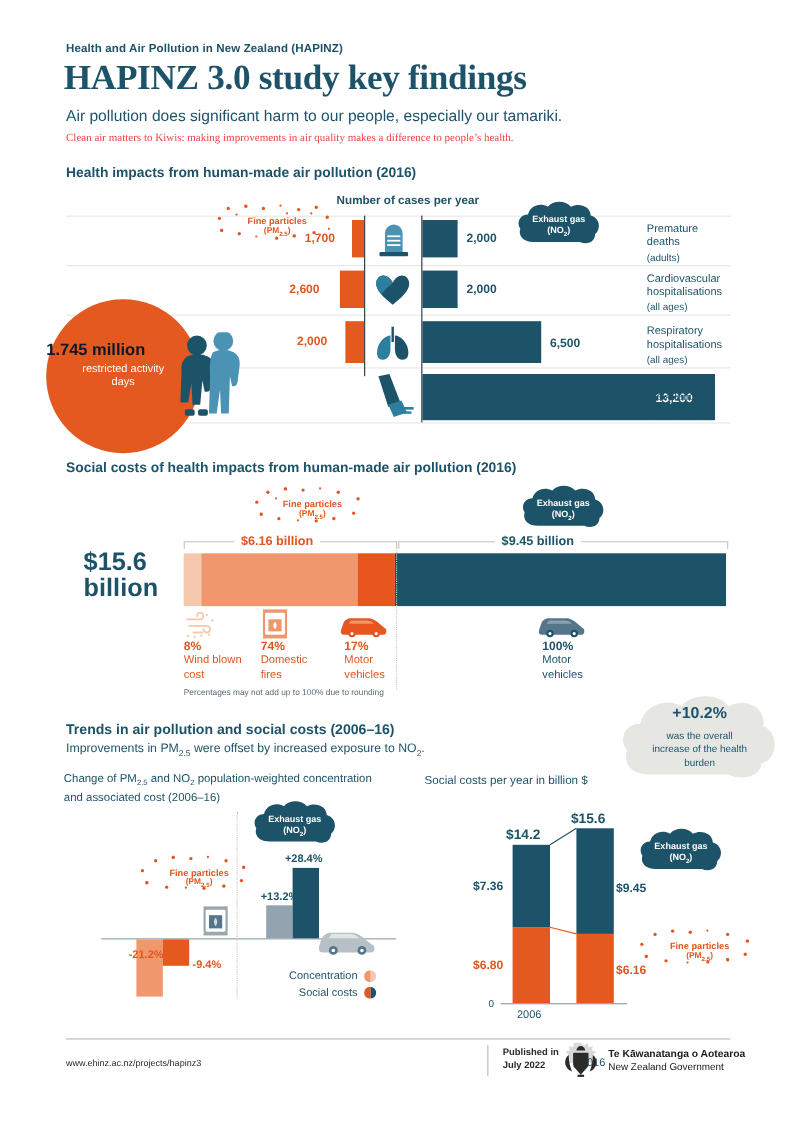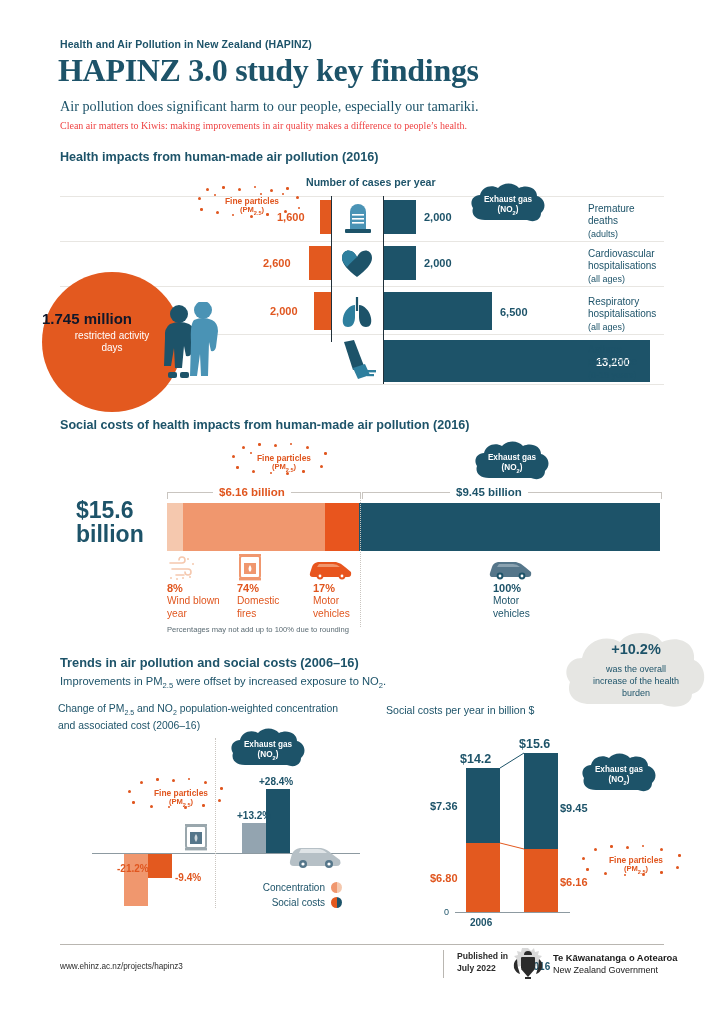--- a/index.html
+++ b/index.html
@@ -7,21 +7,21 @@
     width:724px;height:1024px;position:relative;overflow:hidden;
     font-family:"Liberation Sans", sans-serif;
     color:#1d5369;
     -webkit-font-smoothing:antialiased;
   }
   .page{position:absolute;left:0;top:0;width:724px;height:1024px;}
 
   
   .eyebrow{position:absolute;left:60px;top:38px;font-size:10.5px;font-weight:bold;color:#1d5369;letter-spacing:.1px;}
   .h1{position:absolute;left:58px;top:52px;font-family:"Liberation Serif",serif;font-size:32px;font-weight:bold;color:#1d5369;letter-spacing:-.3px;}
-  .lede1{position:absolute;left:60px;top:98px;font-family:Liberation Serif, serif;font-size:14.2px;color:#1d5369;}
+  .lede1{position:absolute;left:60px;top:98px;font-family:Liberation Sans, sans-serif;font-size:14.2px;color:#1d5369;}
   .lede2{position:absolute;left:60px;top:120px;font-family:"Liberation Serif",serif;font-size:10px;color:#ef4444;}
 
   .sec-title{position:absolute;font-size:12.6px;font-weight:bold;color:#1d5369;}
   .sec-sub{position:absolute;font-size:11.2px;color:#1d5369;}
 
   
   .orange{color:#e0561f;}
   .teal{color:#1d5369;}
   .bar-o{position:absolute;background:#e3591f;}
   .bar-t{position:absolute;background:#1d5369;}
@@ -56,21 +56,21 @@
   .note{position:absolute;font-size:7.6px;color:#5b6b73;}
 
   .vdash{position:absolute;width:0;border-left:1px dotted #c9c5c0;}
 
   .legend{position:absolute;font-size:10px;color:#1d5369;}
   .legend .row{display:flex;align-items:center;justify-content:flex-end;gap:6px;height:15px;}
   .halfdot{width:11px;height:11px;border-radius:50%;overflow:hidden;position:relative;flex:0 0 auto;}
   .halfdot i{position:absolute;top:0;height:100%;width:50%;}
 
   .axisline{position:absolute;background:#8d9aa1;height:1px;}
-  .tick{position:absolute;font-size:9px;color:#1d5369;font-weight:bold;}
+  .tick{position:absolute;font-size:9px;color:#1d5369;font-weight:normal;}
 
   
   .footrule{position:absolute;left:60px;top:944px;width:604px;height:1px;background:#b9b6b1;}
   .foot-left{position:absolute;left:60px;top:950px;font-size:8.2px;line-height:11px;color:#2b2b2b;}
   .foot-div{position:absolute;left:443px;top:950px;width:1px;height:28px;background:#b9b6b1;}
   .foot-pub{position:absolute;left:457px;top:951px;font-size:8.6px;line-height:11.5px;color:#2b2b2b;font-weight:bold;}
   .foot-govt{position:absolute;left:553px;top:952px;font-size:9px;line-height:11.5px;color:#1a1a1a;}
   .foot-govt b{font-size:9.4px;}
 </style>
 </head>
@@ -140,21 +140,21 @@
     <g fill="#4a93b5">
       <circle cx="45" cy="8" r="9"></circle>
       <path d="M36 18 q9 -4 18 0 q6 3 6 11 l-2 16 q-1 5 -5 4 l-2 -9 l-1 34 l-7 0 l-1 -22 l-3 22 l-7 0 l1 -34 q-1 -18 3 -22 Z"></path>
     </g>
   </svg>
 
   <div class="axis" style="left:331px;top:196px;height:146px;"></div>
   <div class="axis" style="left:383px;top:196px;height:188px;"></div>
 
   <div class="bar-o" style="left:320px;right:auto;width:11px;top:200px;height:34px;"></div>
-  <div class="num orange" style="left:277px;top:211px;">1,600</div>
+  <div class="num orange" style="left:277px;top:211px;">1,700</div>
   <svg style="position:absolute;left:340px;top:200px;" width="36" height="34" viewBox="0 0 36 34">
     <path d="M10 30 V12 a8 8 0 0 1 16 0 V30 Z" fill="#4a93b5"></path>
     <rect x="5" y="29" width="26" height="4" rx="1" fill="#1d5369"></rect>
     <rect x="12" y="14" width="12" height="1.6" fill="#fff"></rect>
     <rect x="12" y="18" width="12" height="1.6" fill="#fff"></rect>
     <rect x="12" y="22" width="12" height="1.6" fill="#fff"></rect>
   </svg>
   <div class="bar-t" style="left:384px;width:32px;top:200px;height:34px;"></div>
   <div class="num teal" style="left:424px;top:211px;">2,000</div>
   <div class="cat" style="left:588px;top:203px;">
@@ -265,21 +265,21 @@
         <circle cx="9" cy="23" r="1"></circle>
         <circle cx="15" cy="22" r="1"></circle>
         <circle cx="22" cy="21" r="1"></circle>
         <circle cx="20" cy="3" r="1"></circle>
         <circle cx="25" cy="8" r="1"></circle>
       </g>
   </svg>
   <div class="pctblk orange" style="left:167px;top:582px;">
     <span class="p">8%</span>
     <span>Wind blown</span><br>
-    <span>year</span>
+    <span>cost</span>
   </div>
 
   <svg style="position:absolute;left:237px;top:553px;" width="26" height="30" viewBox="0 0 26 30">
     <rect x="3" y="3" width="20" height="22" rx="2" fill="none" stroke="#f0976e" stroke-width="2"></rect>
     <rect x="7" y="10" width="12" height="11" fill="#f0976e"></rect>
     <path d="M13 12 q3 4 0 7 q-3 -3 0 -7Z" fill="#fff"></path>
     <rect x="2" y="25" width="22" height="2.4" fill="#f0976e"></rect>
     <rect x="2" y="1" width="22" height="2.4" fill="#f0976e"></rect>
   </svg>
   <div class="pctblk orange" style="left:237px;top:582px;">

